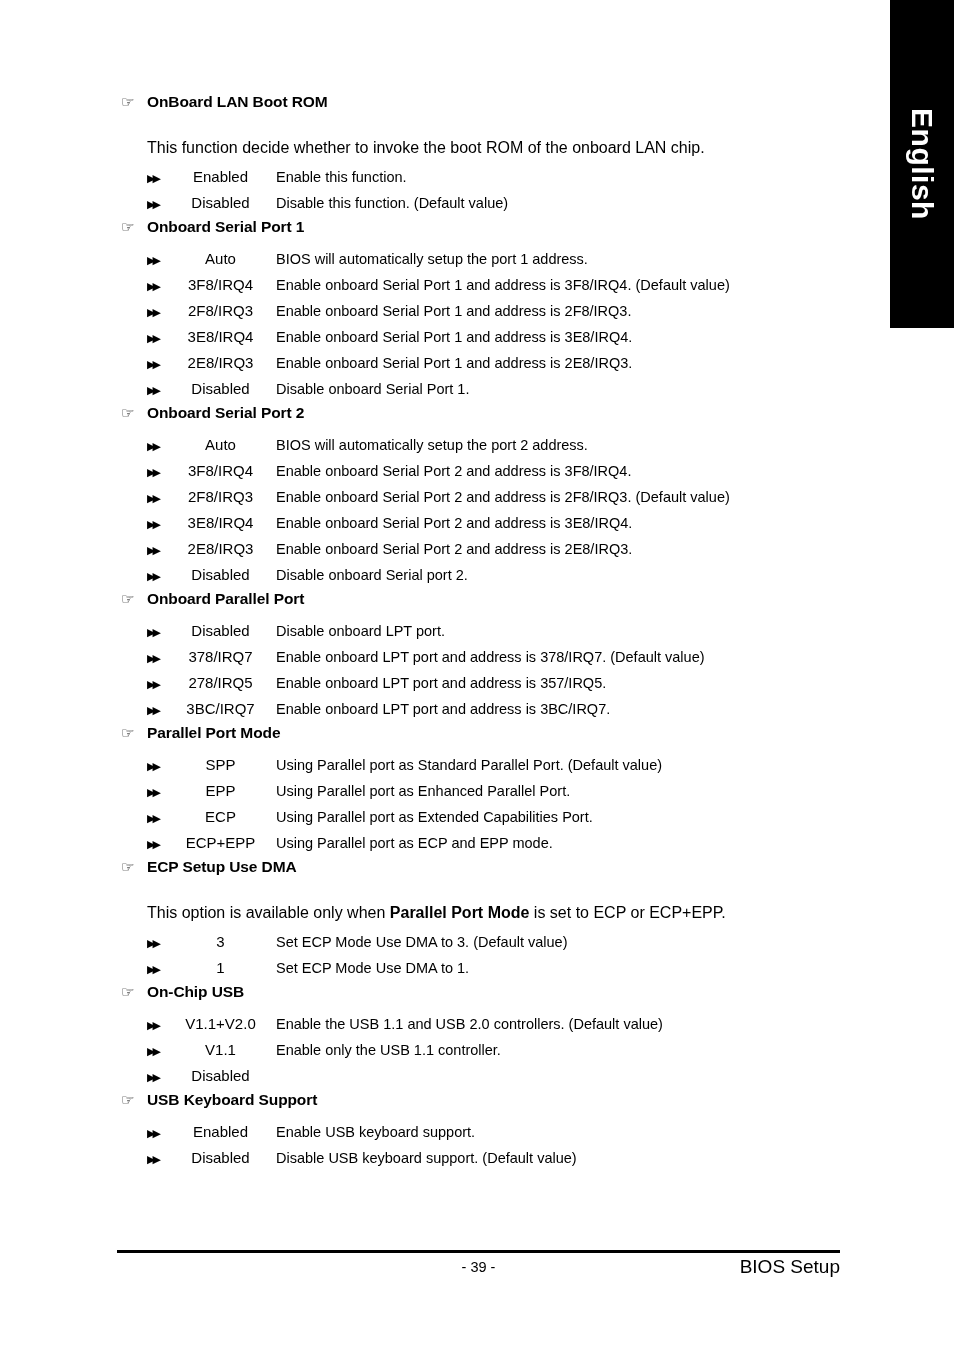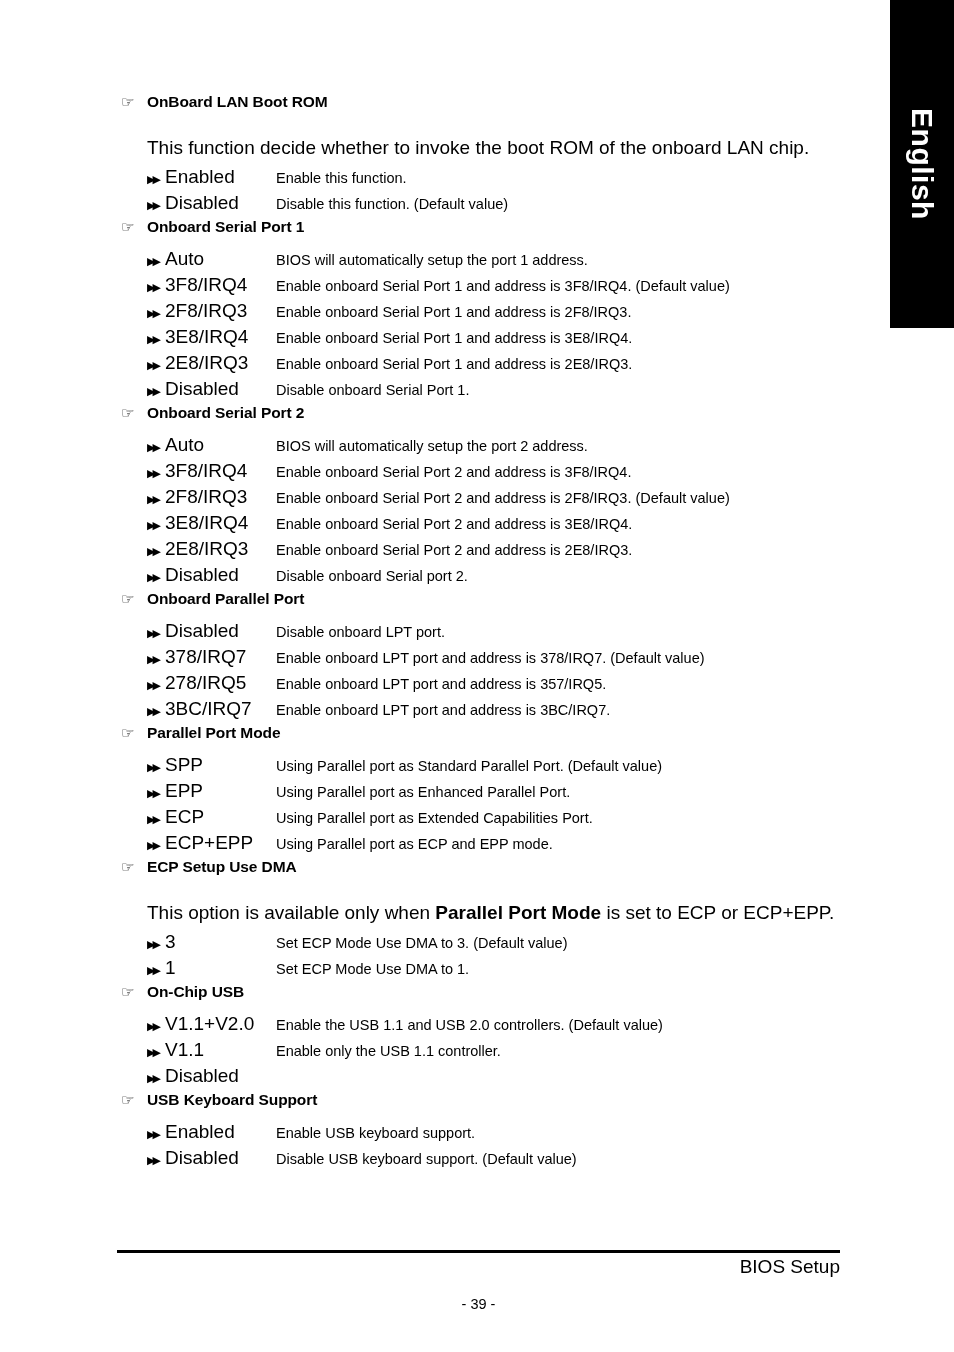--- a/index.html
+++ b/index.html
@@ -75,21 +75,21 @@
   .sec-title {
     font-size: 15.5px;
     font-weight: bold;
     letter-spacing: -0.1px;
     white-space: nowrap;
   }
 
   
   .sec-note {
     margin: 16px 0 3px 30px;
-    font-size: 19px;
+    font-size: 16px;
     line-height: 26px;
     white-space: nowrap;
   }
   .sec-note b { font-weight: bold; }
 
   
   .opt-row {
     display: flex;
     align-items: baseline;
     height: 26px;
@@ -100,24 +100,25 @@
     flex: 0 0 14px;
     width: 14px;
     font-size: 11px;
     line-height: 26px;
     letter-spacing: -3px;
     font-family: "DejaVu Sans", sans-serif;
   }
   .opt-key {
     flex: 0 0 115px;
     width: 115px;
-    font-size: 19px;
+    font-size: 15px;
     line-height: 26px;
     padding-left: 4px;
     box-sizing: border-box;
+    text-align: center;
   }
   .opt-desc {
     flex: 1 1 auto;
     font-size: 14.5px;
     line-height: 26px;
   }
 
   
   #footer {
     position: absolute;
@@ -135,21 +136,20 @@
     height: 26px;
     margin-top: 1px;
   }
   #page-number {
     position: absolute;
     left: 0;
     right: 0;
     text-align: center;
     font-size: 14.5px;
     line-height: 26px;
-    margin-top: 37px;
   }
   #footer-doc {
     position: absolute;
     right: 0;
     top: 0;
     font-size: 19px;
     line-height: 26px;
   }
 </style>
 </head>

